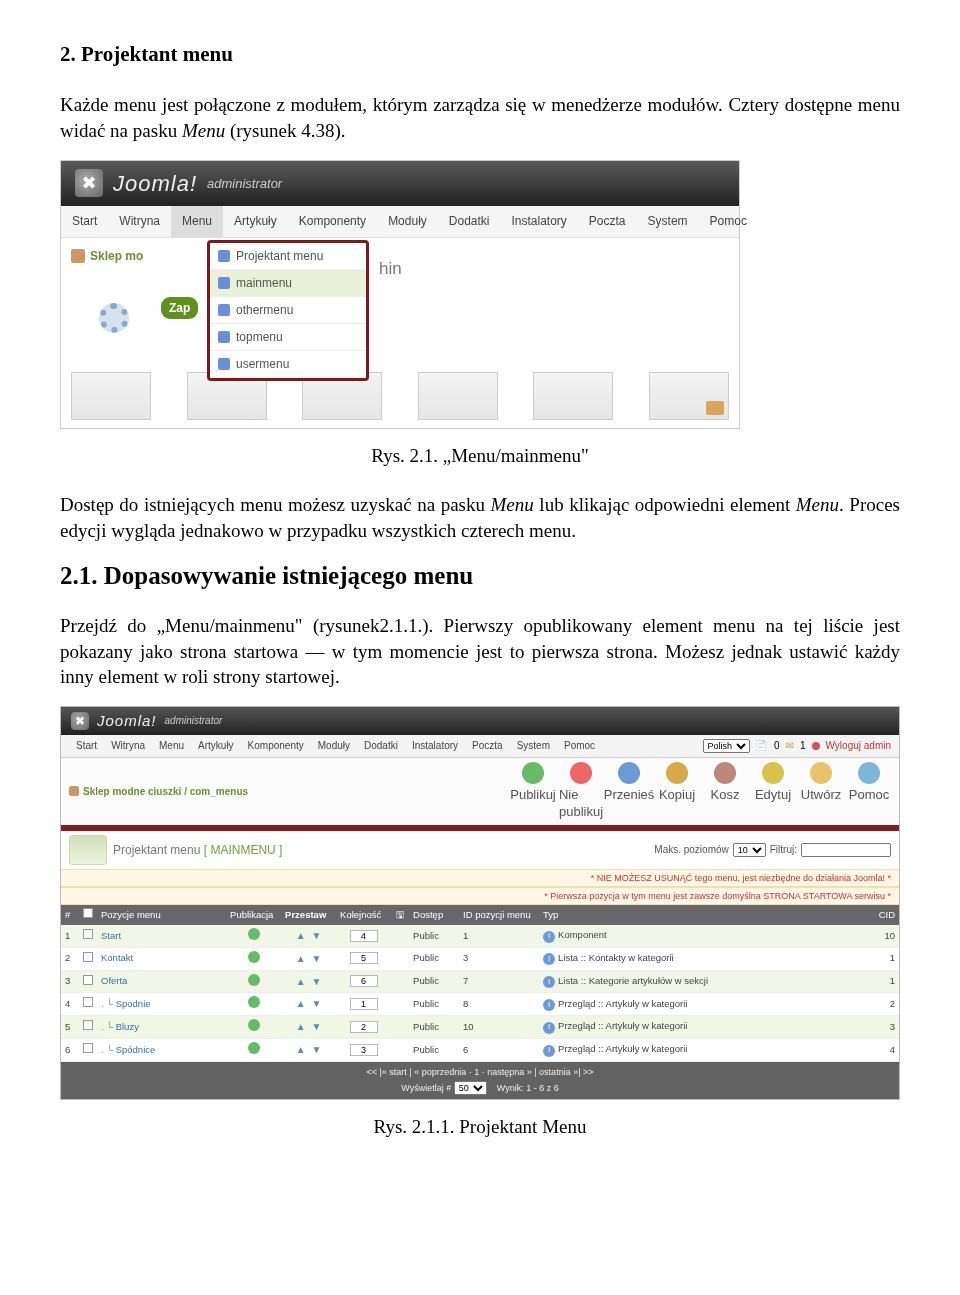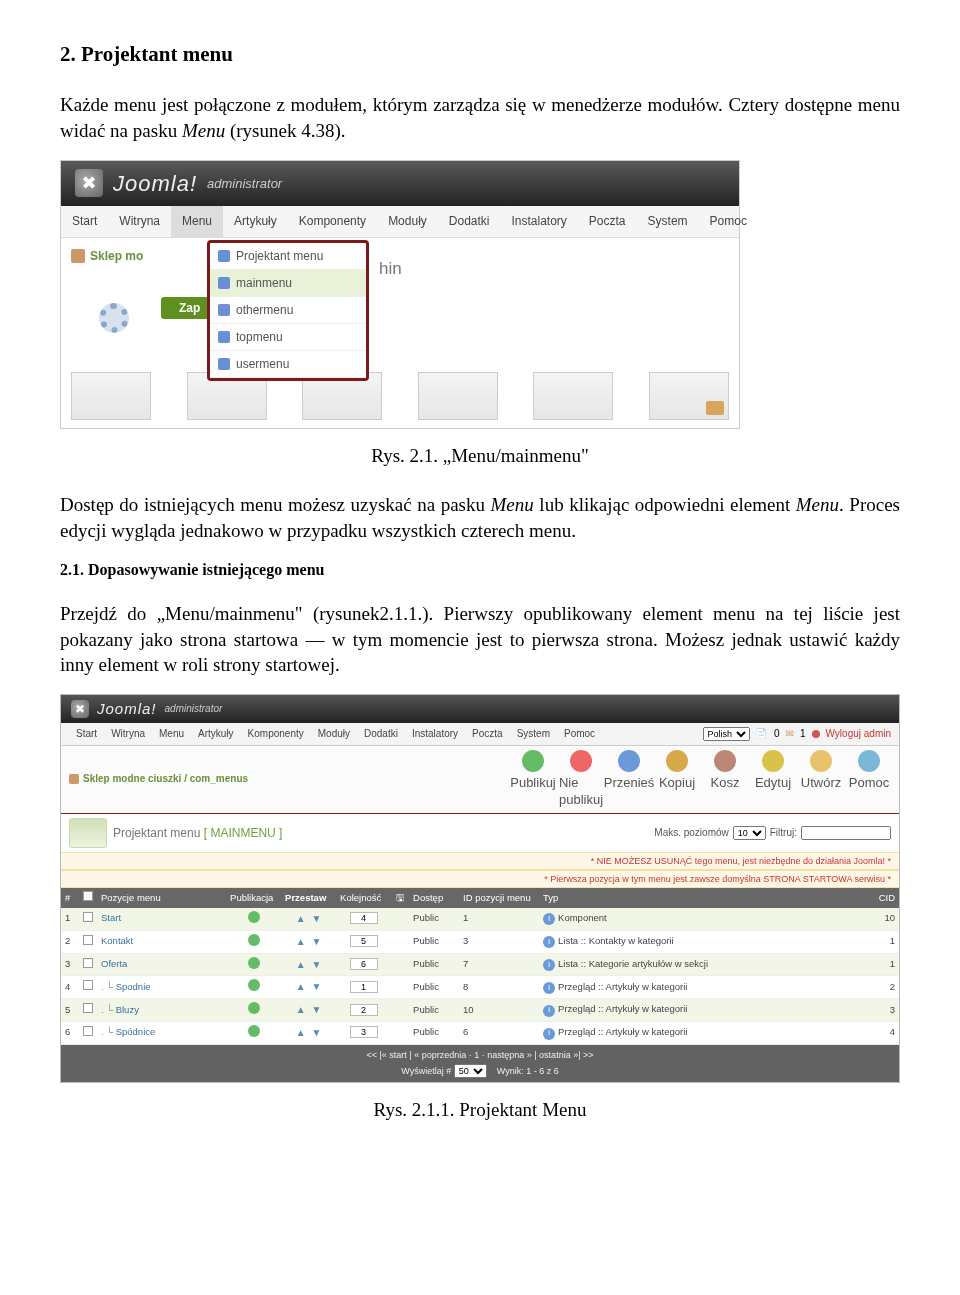--- a/index.html
+++ b/index.html
@@ -1,18 +1,18 @@
 <!DOCTYPE html>
 <html><head>
 <meta charset="utf-8">
 <style>
   * { box-sizing: border-box; margin: 0; padding: 0; }
   body { font-family: 'Times New Roman', serif; background: #fff; color: #000; width: 960px; padding: 40px 60px; font-size: 19px; line-height: 1.35; }
   .heading-1 { font-weight: bold; font-size: 21px; margin-bottom: 24px; }
-  .heading-2 { font-weight: bold; font-size: 16px; margin-bottom: 20px; }
+  .heading-2 { font-weight: bold; font-size: 25px; margin-bottom: 20px; }
   .para { text-align: justify; margin-bottom: 16px; }
   .caption { text-align: center; margin: 14px 0 24px; }
   .em { font-style: italic; }
 
   
   .shot1 { width: 680px; margin: 10px 0 6px 0; border: 1px solid #ccc; font-family: Arial, sans-serif; font-size: 12px; }
   .j-header { background: linear-gradient(#5a5a5a,#222); color: #eee; padding: 8px 14px; display: flex; align-items: center; gap: 10px; }
   .j-logo-x { width: 28px; height: 28px; background: radial-gradient(circle at 40% 40%, #aaa, #666); border-radius: 4px; display: flex; align-items: center; justify-content: center; font-size: 18px; color: #fff; }
   .j-logo-text { font-size: 22px; letter-spacing: 1px; font-style: italic; }
   .j-logo-sub { font-size: 13px; color: #ccc; font-style: italic; }
@@ -21,38 +21,38 @@
   .j-menubar span.active { background: #ddd; }
   .j-body { background: #fff; padding: 6px 10px 10px; position: relative; min-height: 190px; }
   .j-crumb { display: flex; align-items: center; gap: 5px; color: #6b8f3a; font-weight: bold; font-size: 12px; margin: 4px 0 6px; }
   .j-house { width: 14px; height: 14px; background: #c96; border-radius: 2px; }
   .j-dropdown { position: absolute; left: 146px; top: 2px; width: 162px; border: 3px solid #7a1a1a; border-radius: 4px; background: #fff; z-index: 5; }
   .j-dd-item { display: flex; align-items: center; gap: 6px; padding: 5px 8px; border-bottom: 1px solid #eee; color: #555; }
   .j-dd-item.hover { background: #e9f1d8; }
   .j-dd-icon { width: 12px; height: 12px; background: #6b8fd6; border-radius: 2px; }
   .gears { width: 70px; height: 56px; margin: 20px 8px 0; display: flex; align-items: center; justify-content: center; }
   .gear { width: 30px; height: 30px; border-radius: 50%; border: 6px dotted #8aa8c7; background: #d6e2ee; }
-  .zap { display: inline-block; vertical-align: middle; background: #5f8f1f; color: #fff; padding: 3px 18px; border-radius: 3px; font-weight: bold; margin-left: 4px; }
+  .zap { display: inline-block; vertical-align: middle; background: #5f8f1f; color: #fff; padding: 3px 8px; border-radius: 9px; font-weight: bold; margin-left: 4px; }
   .thumb-row { position: absolute; bottom: 8px; left: 10px; right: 10px; display: flex; justify-content: space-between; }
   .thumb { width: 80px; height: 48px; border: 1px solid #ccc; background: linear-gradient(#f4f4f4,#e6e6e6); position: relative; }
   .thumb .house { position: absolute; right: 4px; bottom: 4px; width: 18px; height: 14px; background: #d8a65a; border-radius: 2px; }
   .hin { font-size: 17px; color: #777; position: absolute; left: 318px; top: 20px; }
 
   
   .shot2 { width: 840px; margin: 10px 0 6px 0; border: 1px solid #bbb; font-family: Arial, sans-serif; font-size: 10px; }
   .s2-top { background: linear-gradient(#555,#222); color: #eee; padding: 4px 10px; display: flex; align-items: center; gap: 8px; }
   .s2-top .j-logo-text { font-size: 15px; }
   .s2-top .j-logo-sub { font-size: 10px; }
   .s2-menubar { background: #f4f4f4; border-bottom: 1px solid #ccc; display: flex; justify-content: space-between; align-items: center; padding: 0 8px; }
   .s2-menubar-left { display: flex; }
   .s2-menubar-left span { padding: 4px 7px; color: #444; }
   .s2-menubar-right { display: flex; align-items: center; gap: 6px; }
   .s2-menubar-right select { font-size: 9px; }
   .logout { color: #c33; font-size: 10px; }
-  .s2-crumb { display: flex; justify-content: space-between; align-items: center; padding: 4px 8px; background: #fbfbfb; border-bottom: 1px solid #7f1d1d; }
+  .s2-crumb { display: flex; justify-content: space-between; align-items: center; padding: 4px 8px; background: #fbfbfb; border-bottom: 6px solid #7f1d1d; }
   .s2-crumb-left { color: #6b8f3a; font-weight: bold; display: flex; align-items: center; gap: 4px; }
   .s2-toolbar { display: flex; gap: 4px; }
   .tbtn { display: flex; flex-direction: column; align-items: center; width: 44px; color: #555; font-size: 13px; }
   .tbtn .ticon { width: 22px; height: 22px; border-radius: 50%; margin-bottom: 2px; }
   .tc-pub { background: #6b6; } .tc-unpub { background: #e66; } .tc-move { background: #6a9bd8; } .tc-copy { background: #d8a94a; } .tc-trash { background: #b87; } .tc-edit { background: #d8c24a; } .tc-new { background: #e9c36b; } .tc-help { background: #7bb8d8; }
   .s2-title { display: flex; align-items: center; justify-content: space-between; padding: 4px 8px; color: #555; }
   .s2-title-left { display: flex; align-items: center; gap: 6px; }
   .s2-mm-icon { width: 38px; height: 30px; background: linear-gradient(#cfe0b6,#eef4e2); border: 1px solid #c9d9ad; border-radius: 3px; }
   .s2-title-text { font-size: 12px; color: #777; }
   .s2-title-right { font-size: 10px; color: #555; display: flex; align-items: center; gap: 4px; }

